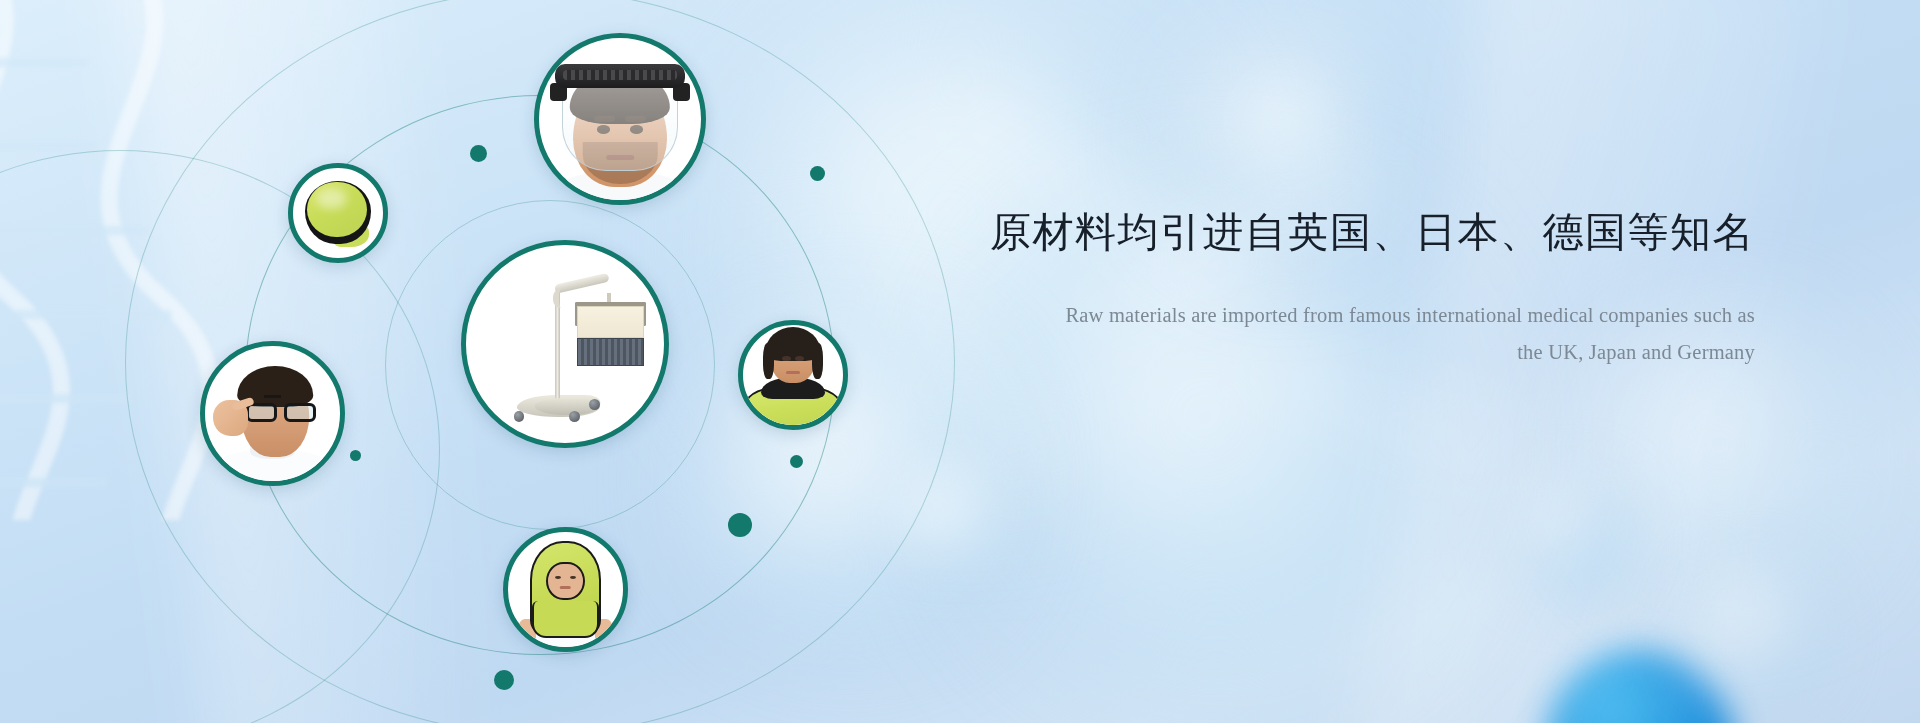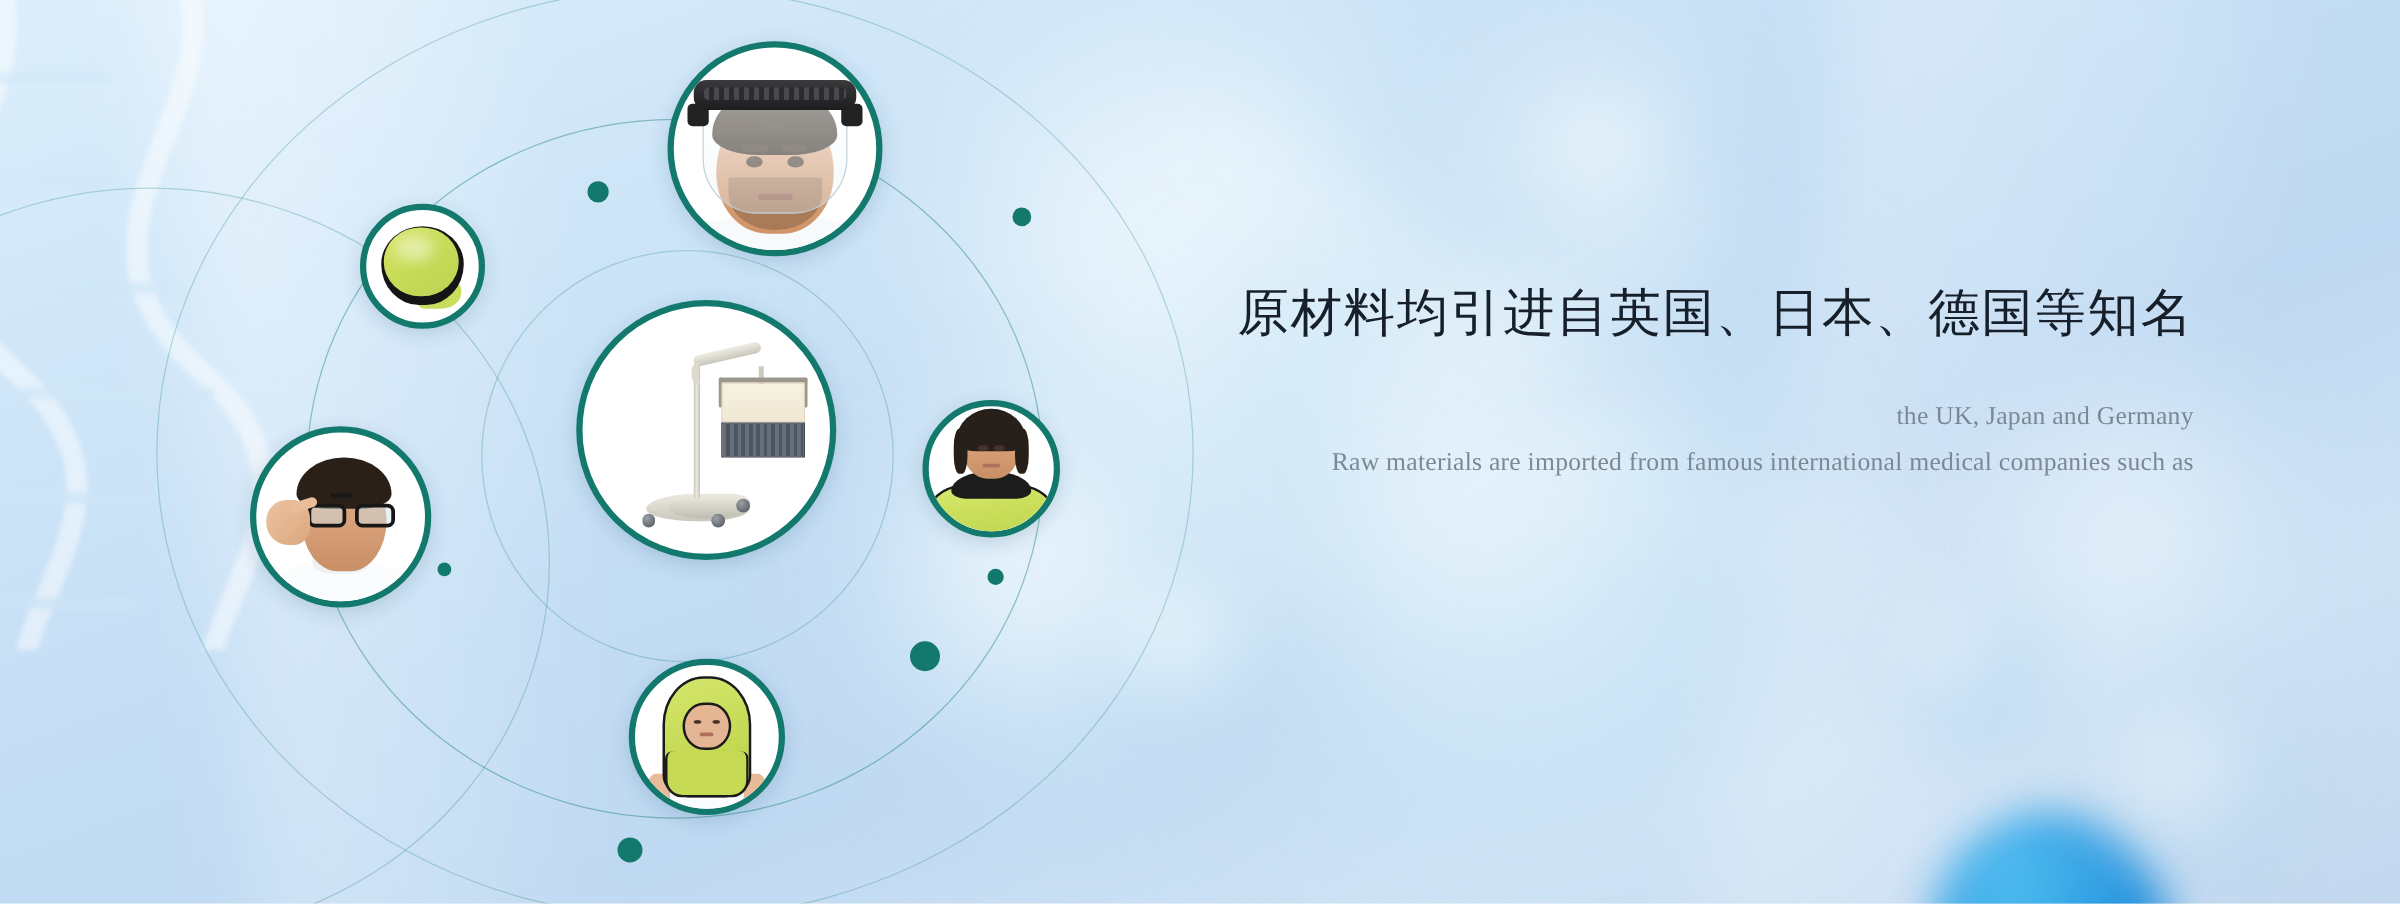--- a/index.html
+++ b/index.html
@@ -54,21 +54,21 @@
     border: 5px solid #12796c;
     overflow: hidden;
     box-shadow: 0 4px 16px rgba(30,80,110,.18);
   }
   .bubble .art { position: absolute; inset: 0; }
 
   
   #copy {
     position: absolute;
     right: 165px;
-    top: 222px;
+    top: 204px;
     width: 790px;
     text-align: right;
   }
   .h-line {
     color: #17202a;
     font-size: 41px;
     line-height: 57px;
     letter-spacing: 1.5px;
     font-weight: 400;
     white-space: nowrap;
@@ -360,18 +360,18 @@
         <div class="e l"></div>
           <div class="e r"></div>
         <div class="m"></div>
       </div>
     </div>
   </div>
 
   <div id="copy">
     <div class="h-line">原材料均引进自英国、日本、德国等知名</div>
     <div id="sub">
+      <div>Raw materials are imported from famous international medical companies such as</div>
       <div>the UK, Japan and Germany</div>
-      <div>Raw materials are imported from famous international medical companies such as</div>
     </div>
   </div>
 
 </div>
 
 </body></html>

